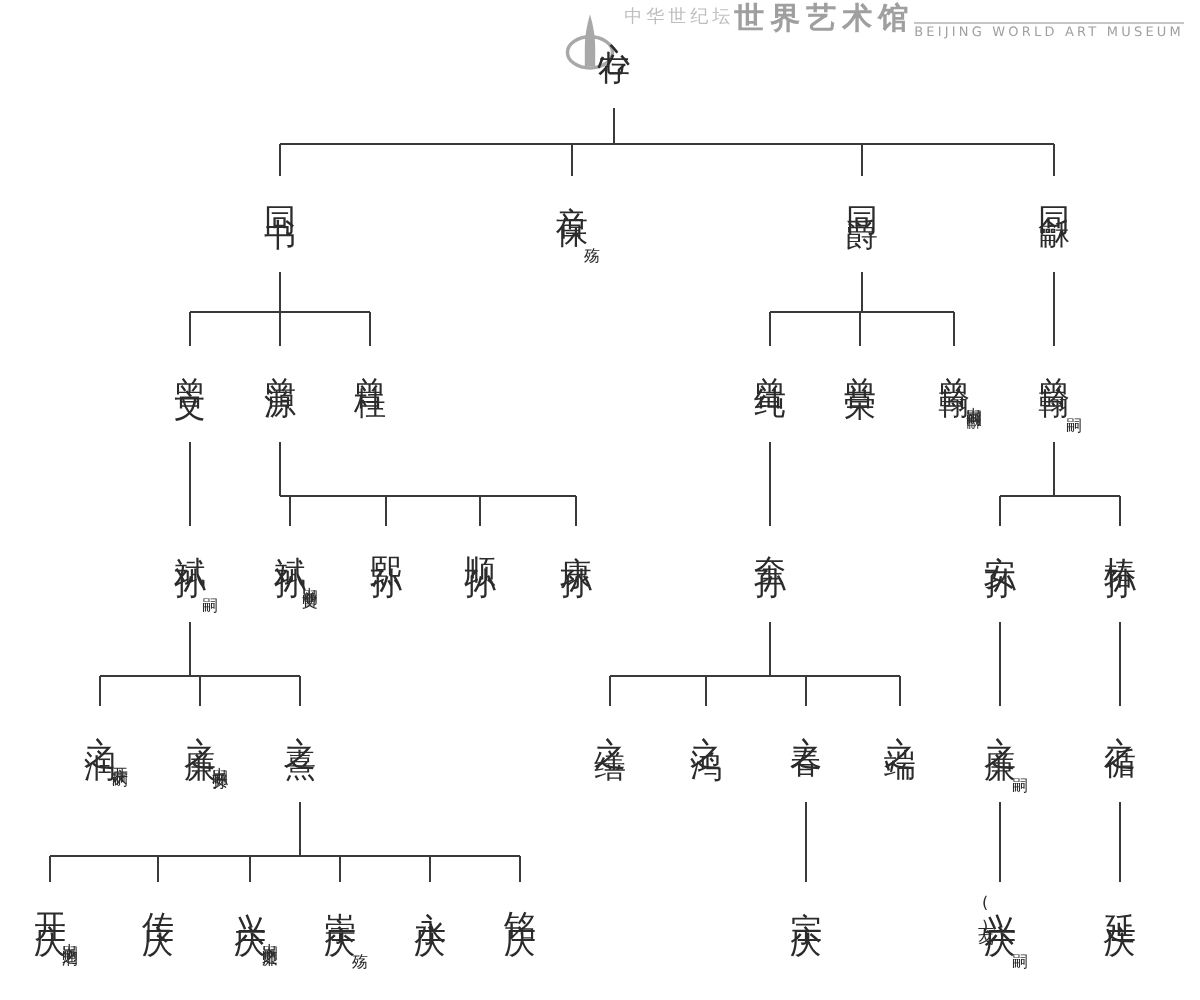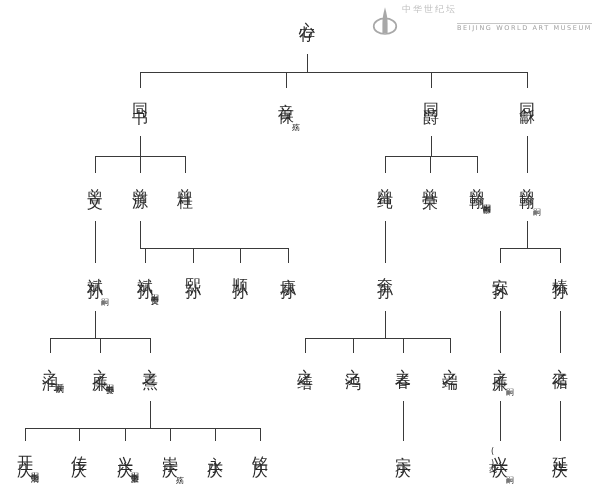--- a/index.html
+++ b/index.html
@@ -23,21 +23,21 @@
   .ann.low{top:27px;}
   .ann.side-left{left:auto;right:14px;top:4px;}
   
   .watermark{
     position:absolute;top:5px;right:8px;display:flex;align-items:flex-start;
     gap:4px;opacity:.85;
   }
   .wm-text{display:flex;flex-direction:row;align-items:flex-start;line-height:1.05;}
   .wm-cn-top{font-size:9px;color:#b3b3b3;letter-spacing:2px;}
   .wm-cn-main{font-size:15px;font-weight:bold;color:#8f8f8f;letter-spacing:3px;margin-top:-3px;}
-  .wm-en{font-size:6.5px;color:#8f8f8f;letter-spacing:1.6px;margin-top:18px;border-top:1px solid #bdbdbd;padding-top:1px;text-align:right;}
+  .wm-en{font-size:6.5px;color:#8f8f8f;letter-spacing:1.6px;margin-top:6px;border-top:1px solid #bdbdbd;padding-top:1px;text-align:right;}
 </style>
 </head>
 <body>
 
 <div class="stage">
 
   <svg class="lines" width="600" height="500" viewBox="0 0 600 500" shape-rendering="crispEdges">
     <path fill="none" stroke="#3a3a3a" stroke-width="1" d="
       M307 54 V72 M140 72 H527 M140 72 V88 M286 72 V88 M431 72 V88 M527 72 V88
       M140 136 V156 M95 156 H185 M95 156 V173 M140 156 V173 M185 156 V173
@@ -54,20 +54,21 @@
       M403 401 V441 M500 401 V441 M560 401 V441"></path>
   </svg>
 
   <div class="watermark">
     <svg width="26" height="32" viewBox="0 0 30 36">
       <ellipse cx="15" cy="24" rx="13" ry="9" fill="none" stroke="#9a9a9a" stroke-width="2"></ellipse>
       <path d="M15 2 C13 9 12 15 12 21 L12 32 H18 L18 21 C18 15 17 9 15 2 Z" fill="#9a9a9a"></path>
     </svg>
     <div class="wm-text">
       <span class="wm-cn-top">中华世纪坛</span>
+      <span class="wm-cn-main">世界艺术馆</span>
       <span class="wm-en">BEIJING WORLD ART MUSEUM</span>
     </div>
   </div>
 
   <div class="node" style="left:307px;top:8px">
     <div class="nm">心存</div>
   </div>
 
   <div class="node" style="left:140px;top:90px">
     <div class="nm">同书</div>

